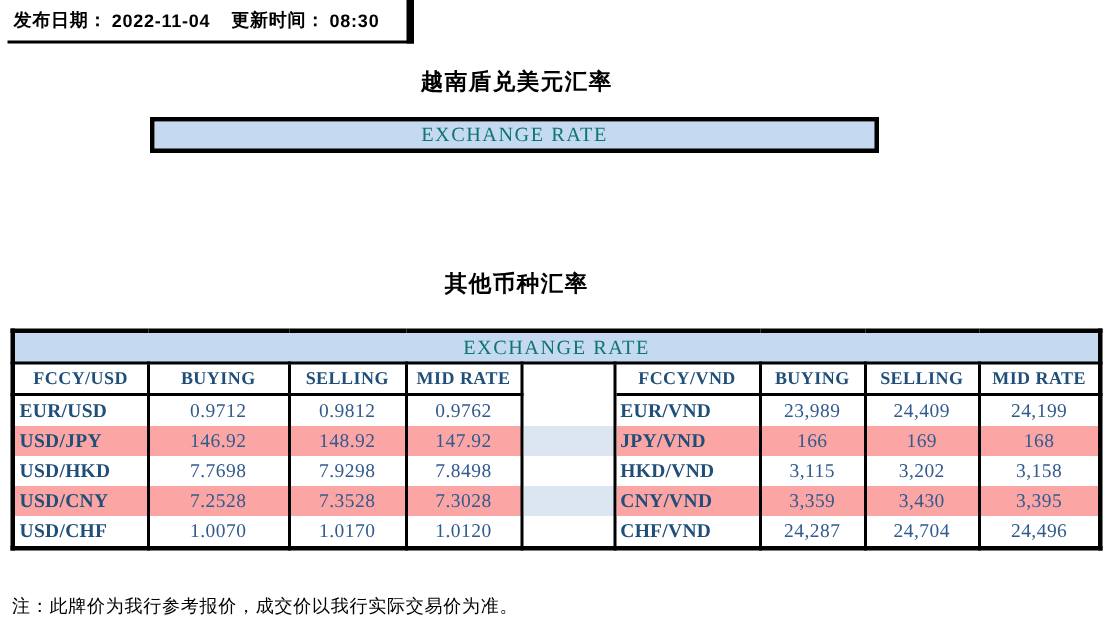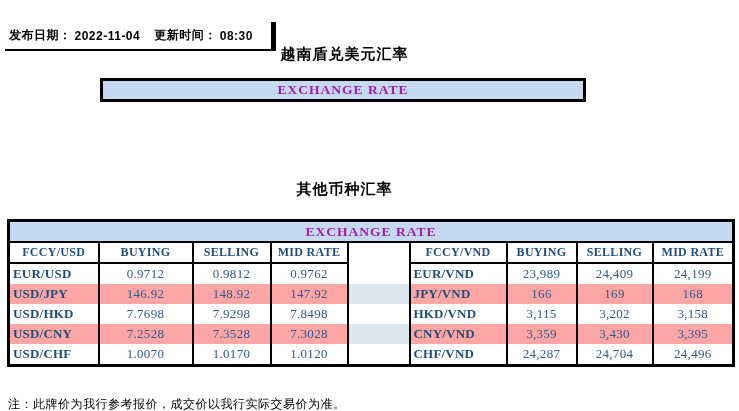--- a/index.html
+++ b/index.html
@@ -3,41 +3,41 @@
 <meta charset="utf-8">
 <style>
   html,body{margin:0;padding:0;}
   body{
     width:739px;height:411px;background:#ffffff;position:relative;
     font-family:"Liberation Serif","DejaVu Serif",serif;
     -webkit-font-smoothing:antialiased;
   }
   
   .date-box{
-    position:absolute;left:5px;top:22px;width:262px;height:27px;
+    position:absolute;left:5px;top:0;width:262px;height:27px;
     border-bottom:2px solid #000;border-right:5px solid #000;
     display:flex;align-items:center;
     font-family:"Liberation Sans","DejaVu Sans",sans-serif;
     font-size:12px;font-weight:bold;color:#000;padding-left:4px;
     letter-spacing:0.5px;white-space:nowrap;
   }
   .date-box span{margin-right:3px;}
   
   .sec-title{
     position:absolute;left:0;width:689px;text-align:center;
     font-family:"Liberation Sans","DejaVu Sans",sans-serif;
     font-size:15px;font-weight:bold;color:#000;letter-spacing:1px;
   }
   #title1{top:45px;}
   #title2{top:180px;}
   
   table{border-collapse:collapse;table-layout:fixed;}
   td{overflow:hidden;white-space:nowrap;}
   .er-row td{
-    background:#c5d9f1;color:#a21caf;font-weight:bold;
+    background:#c5d9f1;color:#0f766e;font-weight:normal;
     text-align:center;font-size:13.5px;letter-spacing:1px;
   }
   .hdr-row td{
     color:#1f4e79;font-weight:bold;text-align:center;font-size:12.5px;
     letter-spacing:0.3px;background:#fff;
   }
   
   #table1{
     position:absolute;left:100px;top:78px;width:483px;
     border:3px solid #000;

